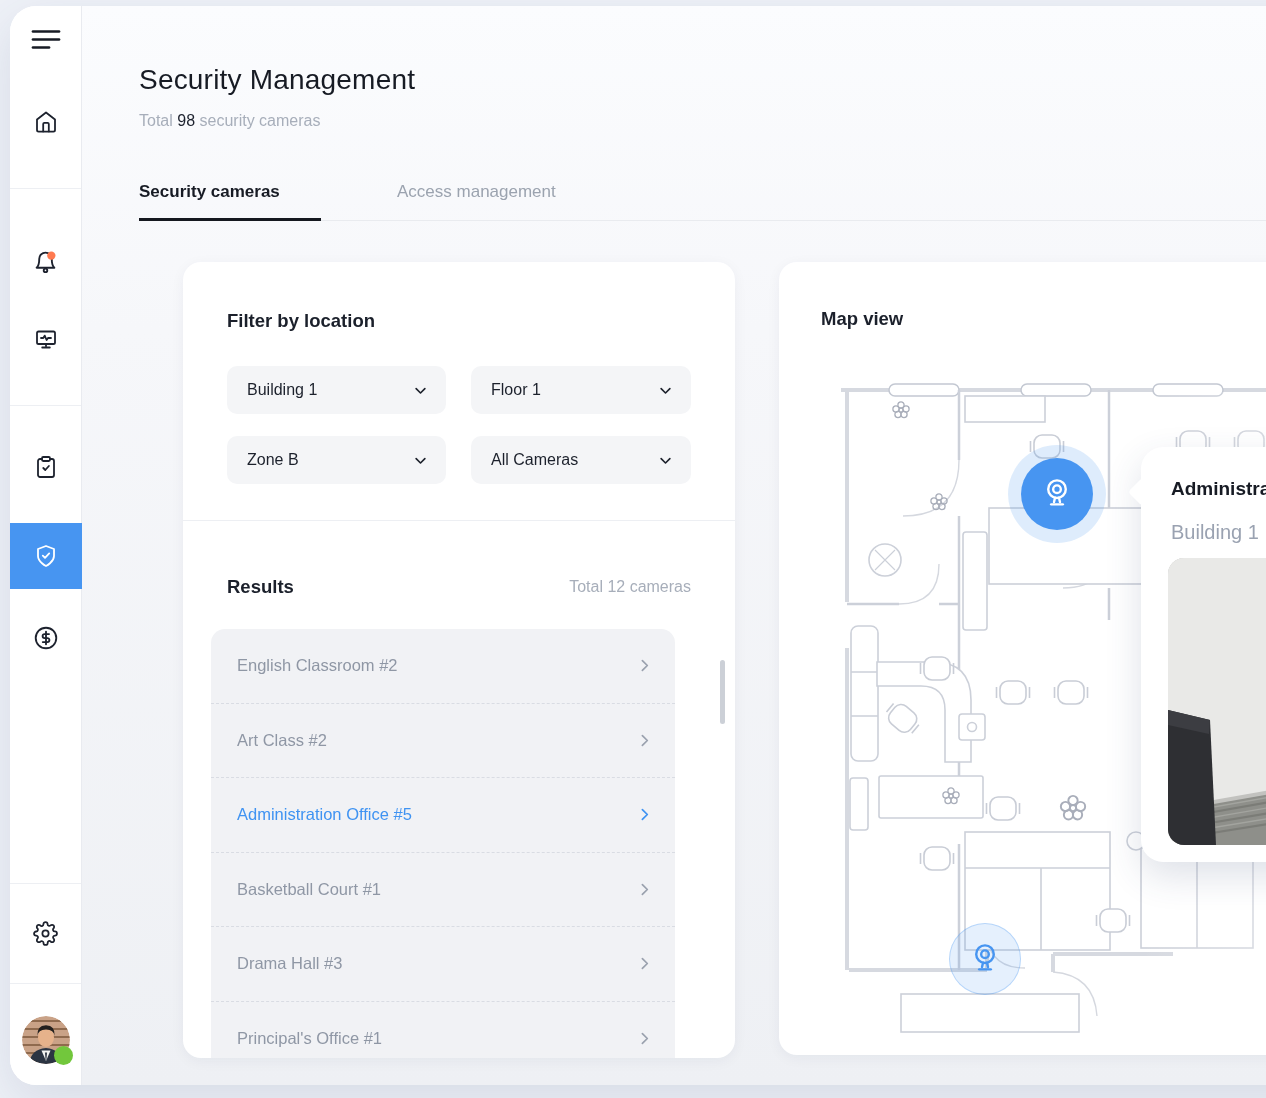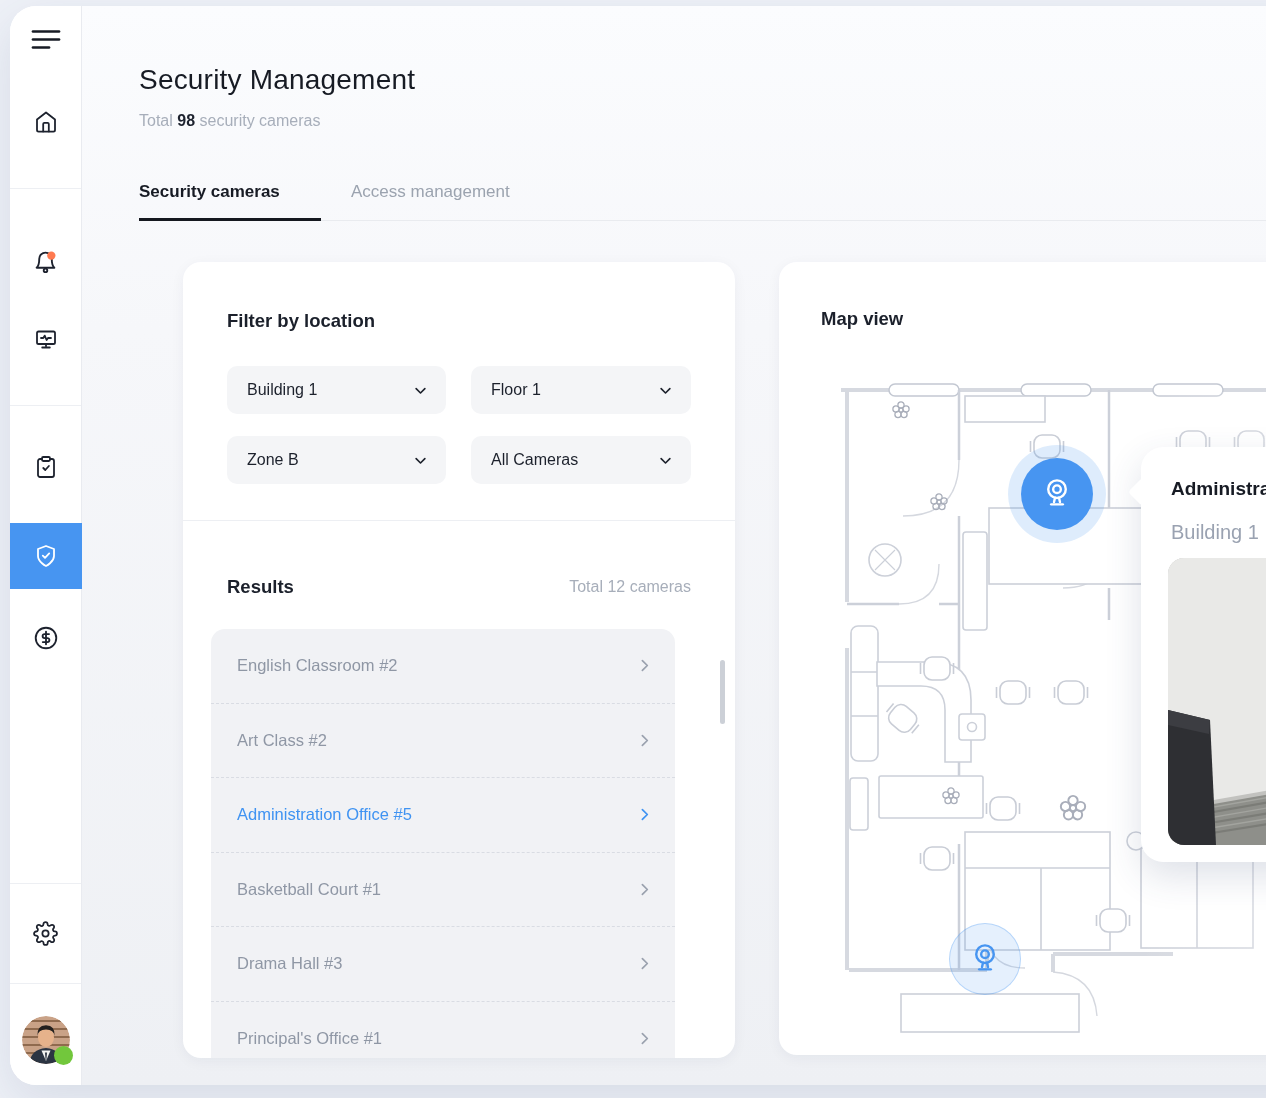--- a/index.html
+++ b/index.html
@@ -25,26 +25,26 @@
   .status-dot { position:absolute; right:-3px; bottom:-1px; width:19px; height:19px;
                 border-radius:50%; background:#72c73c; }
 
   
   .content { position:absolute; left:72px; top:0; right:0; bottom:0;
              background:linear-gradient(180deg,#fbfcfe 0%,#f6f7fa 30%,#eef0f4 100%); }
 
   .page-title { position:absolute; left:57px; top:58px; font-size:28px; font-weight:400;
                 letter-spacing:.2px; color:#171b24; }
   .page-subtitle { position:absolute; left:57px; top:106px; font-size:16px; color:#a7aeba; }
-  .page-subtitle b { color:#1d222e; font-weight:700; }
+  .page-subtitle b { color:#1d222e; font-weight:400; }
 
   .tabs { position:absolute; left:57px; top:176px; display:flex; }
   .tab { font-size:17px; padding-bottom:16px; cursor:pointer; position:relative; z-index:2; }
   .tab.active { color:#171b24; font-weight:700; min-width:182px; border-bottom:3px solid #15181f; }
-  .tab.inactive { color:#9ba3af; font-weight:500; margin-left:30px; }
+  .tab.inactive { color:#9ba3af; font-weight:500; margin-left:76px; }
   .tabs-rule { position:absolute; left:57px; right:0; top:214px; height:1px; background:#e9ebef; }
 
   .card { position:absolute; background:#fff; border-radius:18px;
           box-shadow:0 3px 14px rgba(25,40,80,.05); overflow:hidden;margin-left:44px; }
   .filter-card { left:57px; top:256px; width:552px; height:796px; }
   .map-card    { left:653px; top:256px; width:660px; height:793px; }
 
   .card-heading { font-size:18.5px; font-weight:700; color:#1b202b; position:absolute; }
 
   .dd { position:absolute; height:48px; background:#f4f5f7; border-radius:10px;

